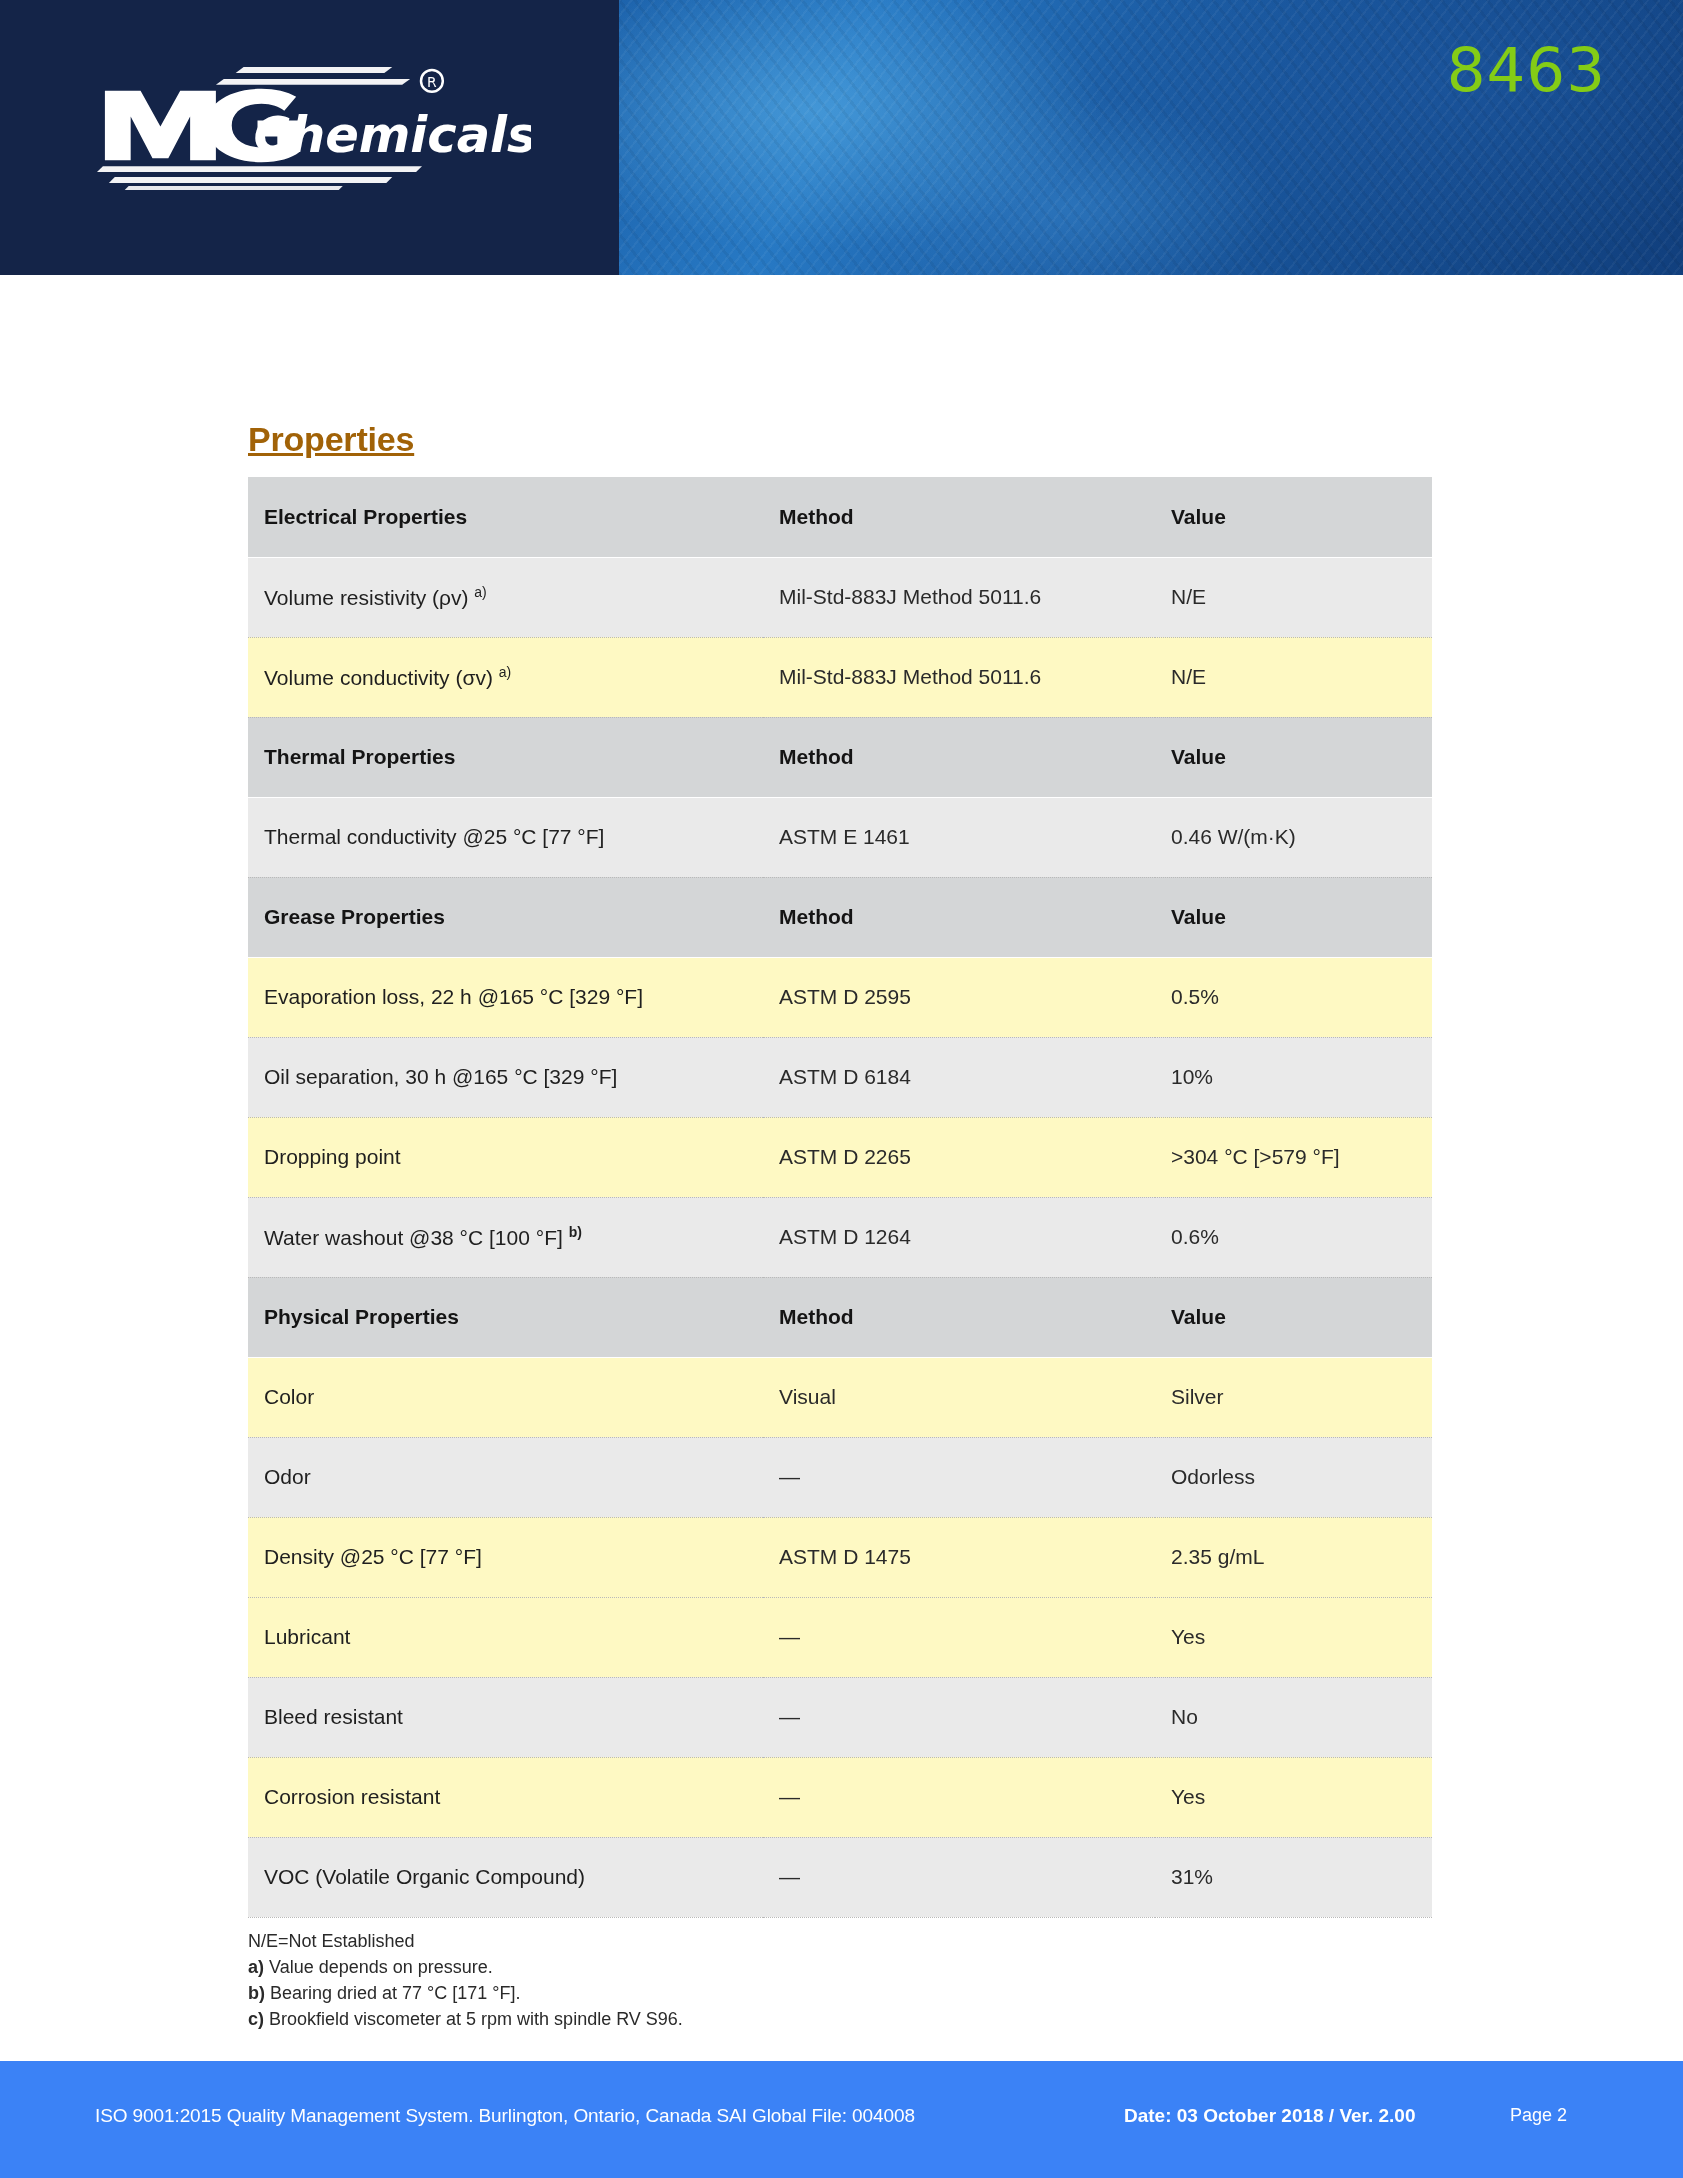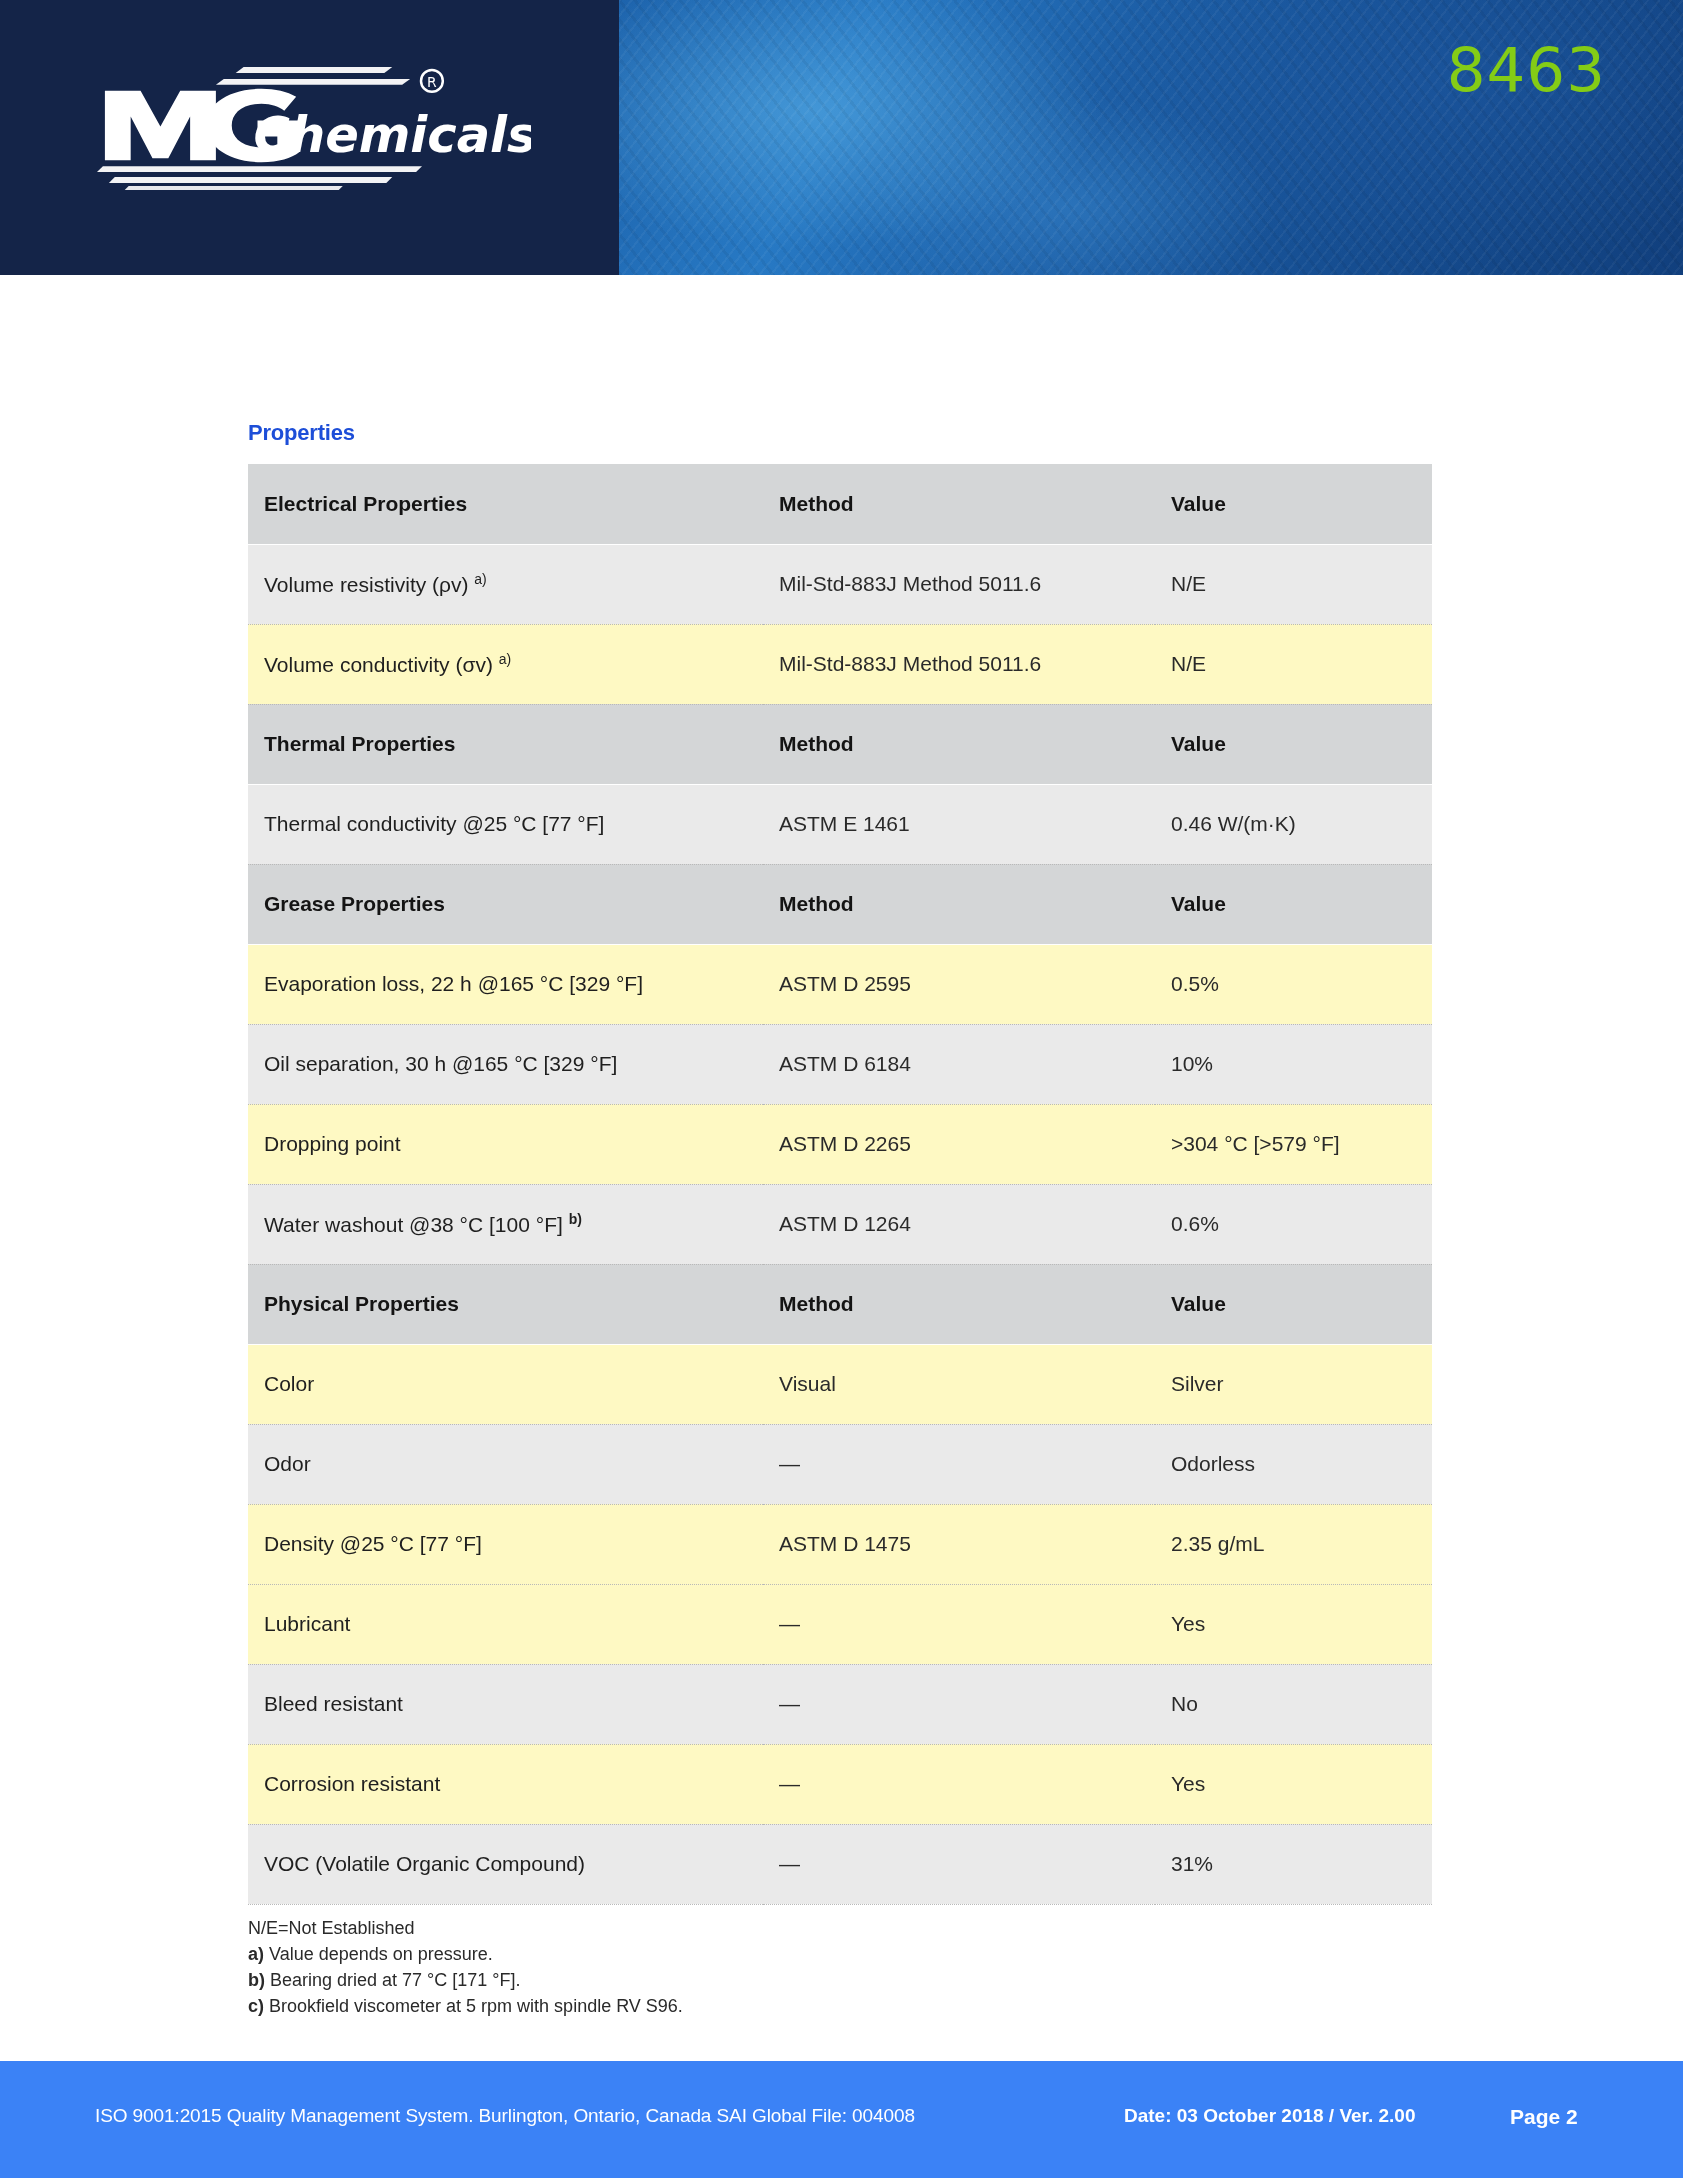--- a/index.html
+++ b/index.html
@@ -79,24 +79,25 @@
 
   
   .content {
     position: absolute;
     left: 0;
     top: 275px;
     width: 1683px;
   }
   .section-title {
     margin: 145px 0 18px 248px;
-    font-size: 22px;
+    font-size: 34px;
     font-weight: bold;
-    color: #1d4ed8;
+    color: #a16207;
     letter-spacing: -0.2px;
+    text-decoration: underline;
   }
 
   table.props {
     margin-left: 248px;
     width: 1184px;
     border-collapse: collapse;
     table-layout: fixed;
   }
   table.props col.c1 { width: 515px; }
   table.props col.c2 { width: 392px; }
@@ -168,22 +169,22 @@
     position: absolute;
     left: 1124px;
     top: 44px;
     font-size: 19px;
     font-weight: bold;
   }
   .footer-page {
     position: absolute;
     left: 1510px;
     top: 44px;
-    font-size: 21px;
-    font-weight: bold;
+    font-size: 18px;
+    font-weight: normal;
   }
 </style>
 </head>
 <body>
 
 <div class="page">
 
   <div class="header">
     <div class="header-banner"></div>
     <div class="header-left"></div>

